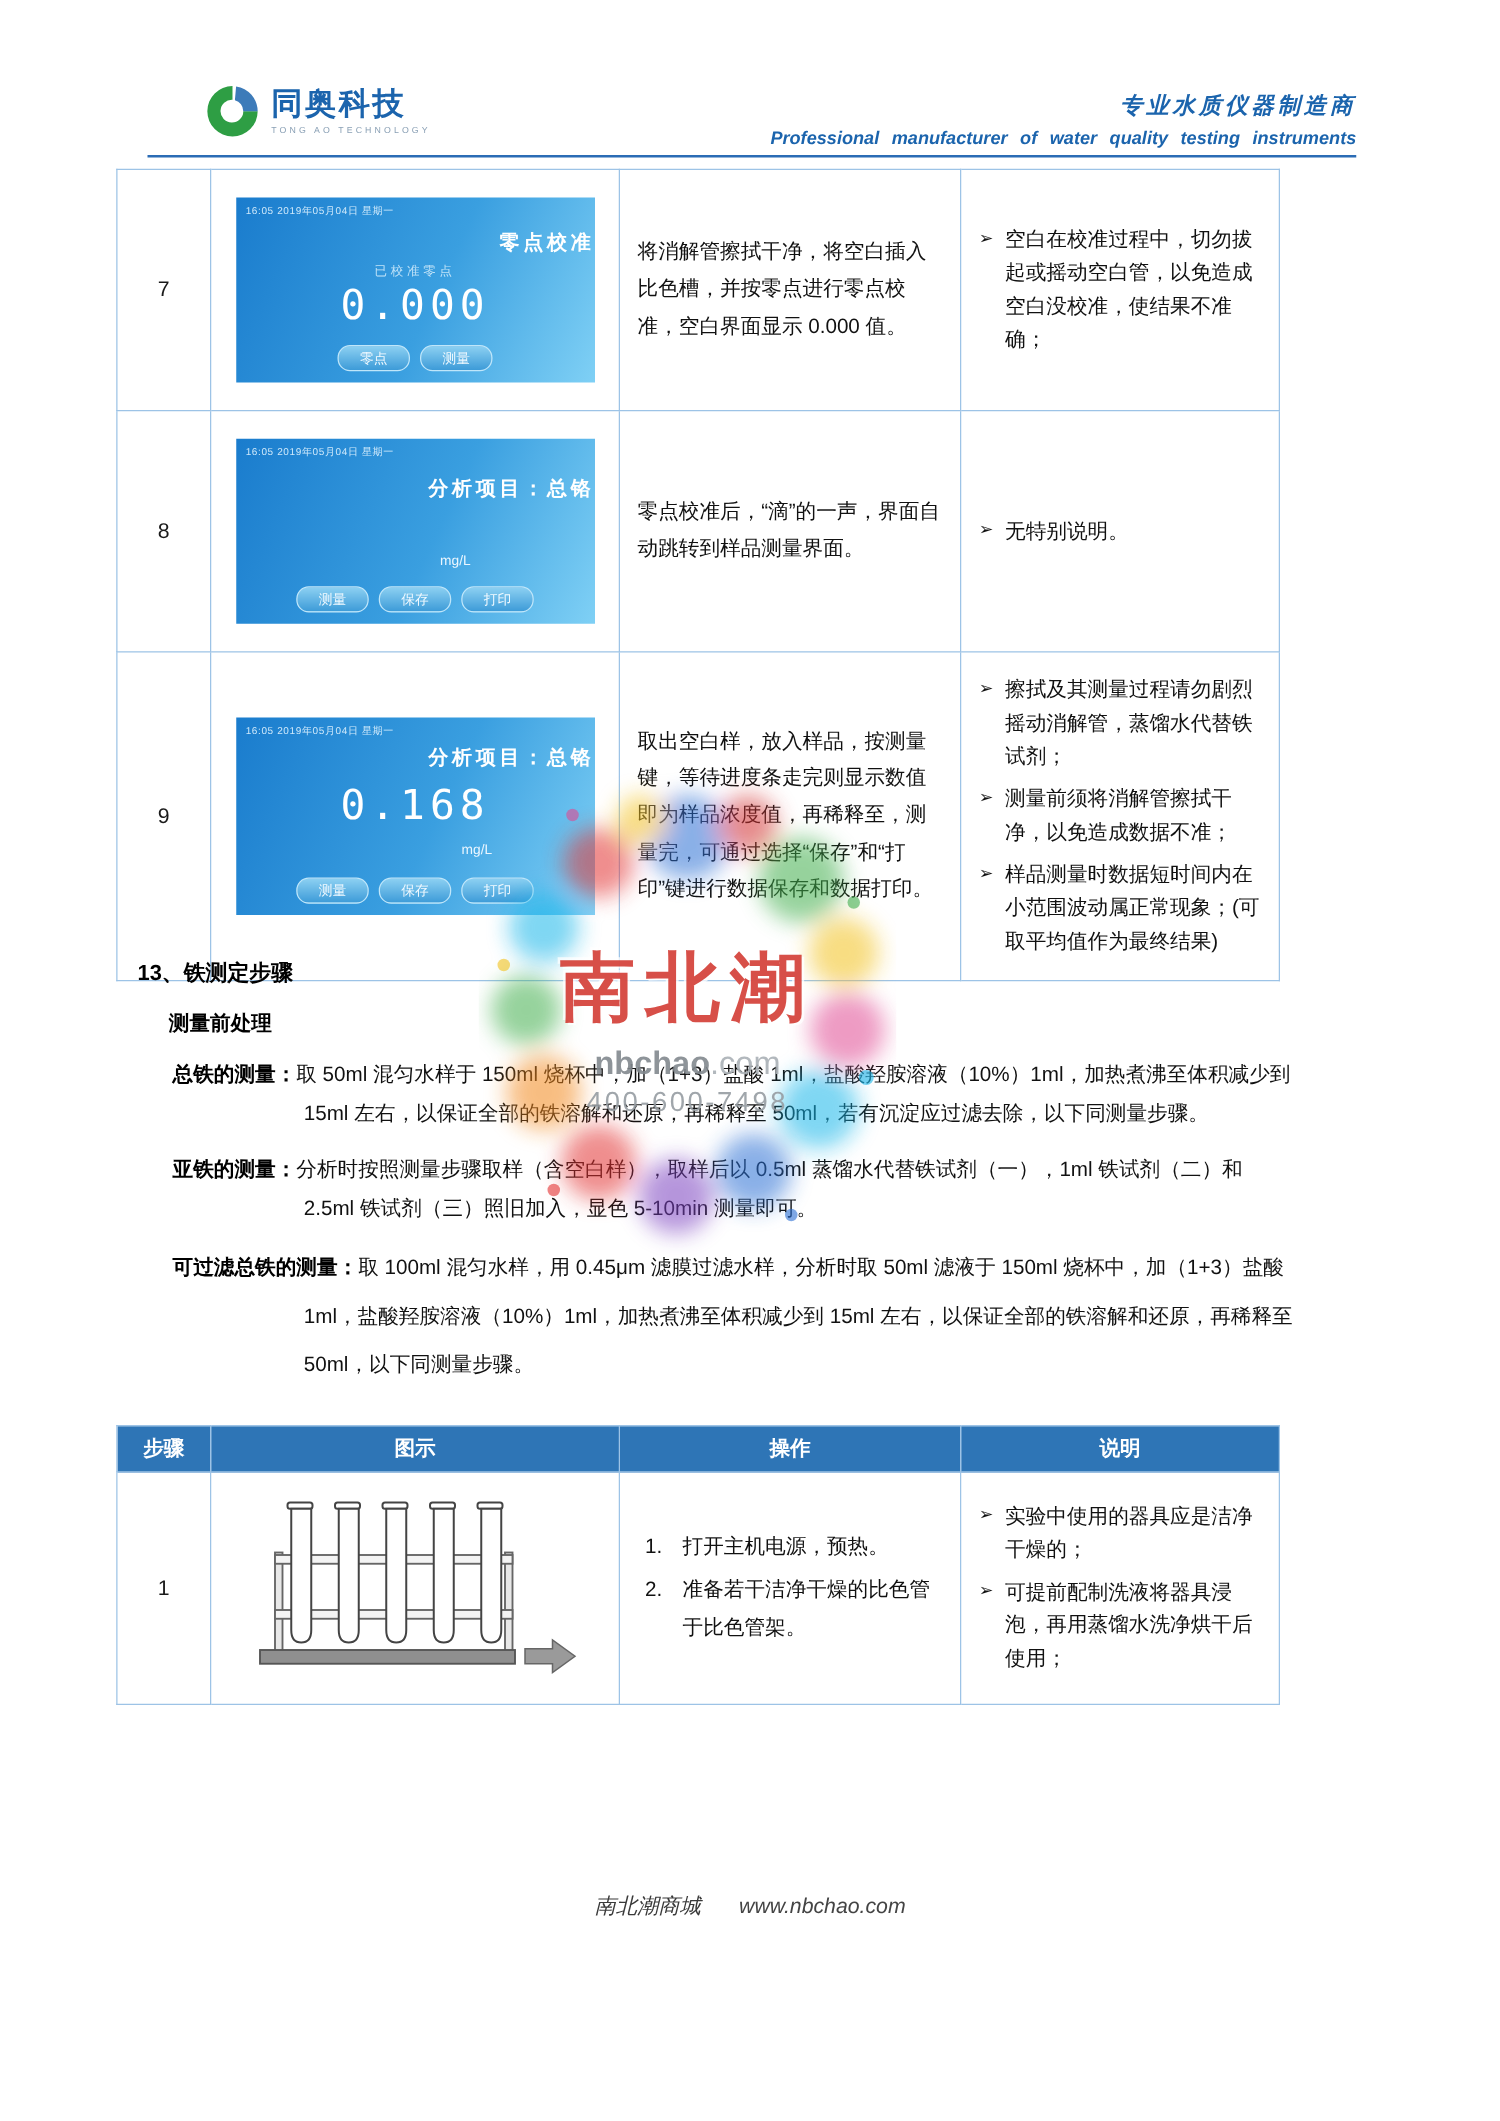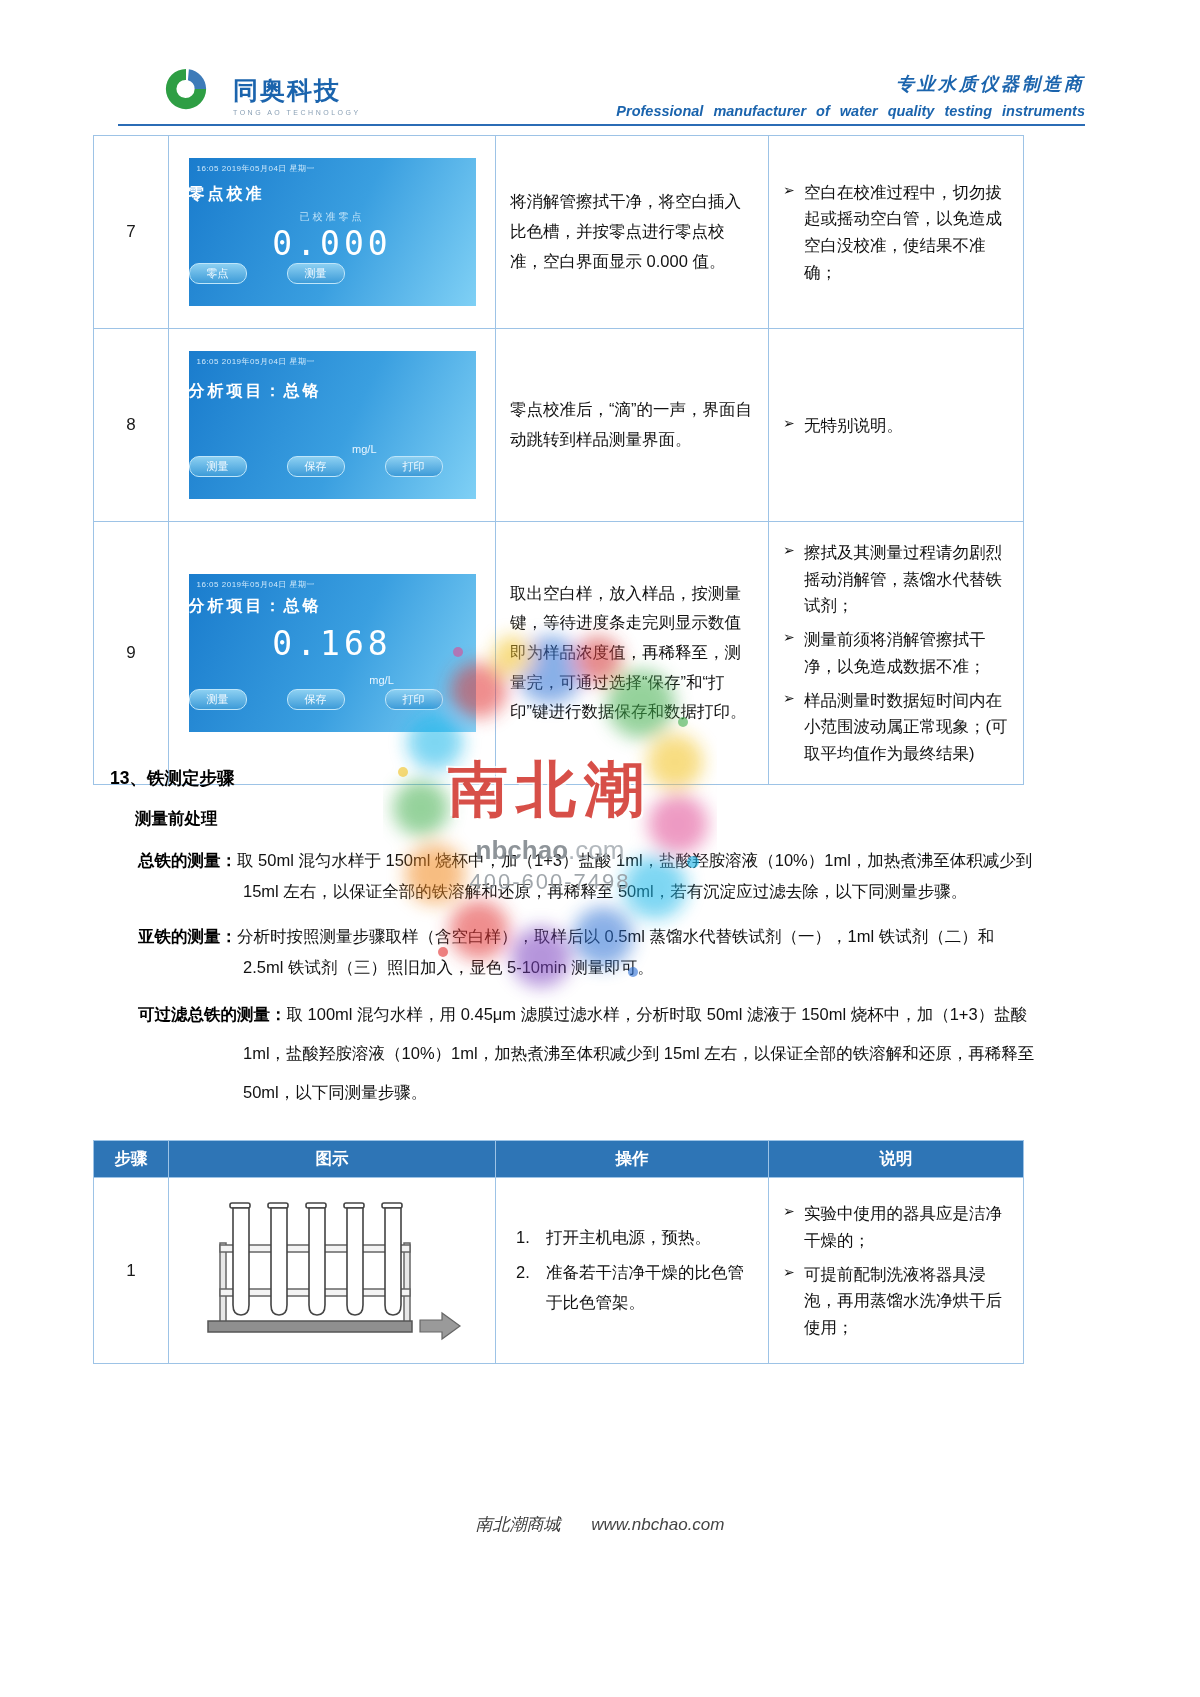--- a/index.html
+++ b/index.html
@@ -4,21 +4,21 @@
 <style>
   * { margin:0; padding:0; box-sizing:border-box; }
   html,body { background:#ffffff; }
   .page {
     position:relative; width:1200px; height:1697px; background:#fff;
     font-family:"Liberation Sans","DejaVu Sans",sans-serif; color:#1a1a1a;
     overflow:hidden; margin:0 auto;
   }
 
   
-  .hdr-logo { position:absolute; left:163px; top:66px; display:flex; align-items:flex-end; gap:24px; }
+  .hdr-logo { position:absolute; left:163px; top:66px; display:flex; align-items:flex-start; gap:8px; }
   .hdr-logo .logo-txt .cn { font-size:25px; font-weight:bold; color:#1b64ad; letter-spacing:2px; }
   .hdr-logo .logo-txt .en { font-size:7px; color:#8aa0b5; letter-spacing:2.5px; margin-top:2px; }
   .hdr-right { position:absolute; right:115px; top:72px; text-align:right; }
   .hdr-right .cn { font-size:18px; font-weight:bold; font-style:italic; color:#1b64ad; letter-spacing:3px; }
   .hdr-right .en { font-size:14.5px; font-weight:bold; font-style:italic; color:#1b64ad; margin-top:7px; word-spacing:6px; }
   .hdr-line { position:absolute; left:118px; top:124px; width:967px; height:2px; background:#2b6cb5; }
 
   
   table { border-collapse:collapse; table-layout:fixed; }
   .steps, .iron { position:absolute; left:93px; width:930px; }
@@ -34,25 +34,25 @@
   .note::before { content:"➢"; position:absolute; left:0; top:0; font-size:14px; }
   .iron th { background:#2e75b6; color:#fff; font-size:16.5px; font-weight:bold; height:37px; }
 
   
   .screen {
     position:relative; width:287px; height:148px; margin:16px auto;
     background:linear-gradient(115deg,#1a7ccd 0%,#3a9fe0 55%,#7fd0f5 100%);
     color:#fff; border-radius:0; text-align:left;
   }
   .screen .sbar { position:absolute; top:5px; left:8px; font-size:8px; color:#cfe9fb; letter-spacing:.5px; }
-  .screen .title { position:absolute; top:26px; left:0; width:100%; text-align:left; font-size:16px; font-weight:bold; letter-spacing:3px; }
+  .screen .title { position:absolute; top:26px; left:0; width:100%; text-align:right; font-size:16px; font-weight:bold; letter-spacing:3px; }
   .screen .subtitle { position:absolute; top:52px; left:0; width:100%; text-align:center; font-size:10px; color:#bfe2f8; letter-spacing:3px; }
   .screen .value { position:absolute; left:0; width:100%; text-align:center; font-size:33px; letter-spacing:4px; font-family:"DejaVu Sans Mono","Liberation Mono",monospace; }
   .screen .unit { position:absolute; font-size:11px; color:#eaf6ff; }
-  .screen .btns { position:absolute; bottom:22px; left:0; width:100%; display:flex; gap:40px; }
+  .screen .btns { position:absolute; bottom:9px; left:0; width:100%; display:flex; justify-content:center; gap:8px; }
   .screen .btn {
     min-width:58px; padding:2px 10px; text-align:center; font-size:11px; color:#f2faff;
     background:linear-gradient(#8cd0f2,#3d9bd8); border:1px solid #bfe6fa; border-radius:10px;
   }
   .screen-7 .value { top:66px; }
   .screen-8 .title { top:30px; }
   .screen-8 .unit  { top:92px; left:57%; }
   .screen-9 { height:158px; }
   .screen-9 .title { top:22px; }
   .screen-9 .value { top:50px; }

